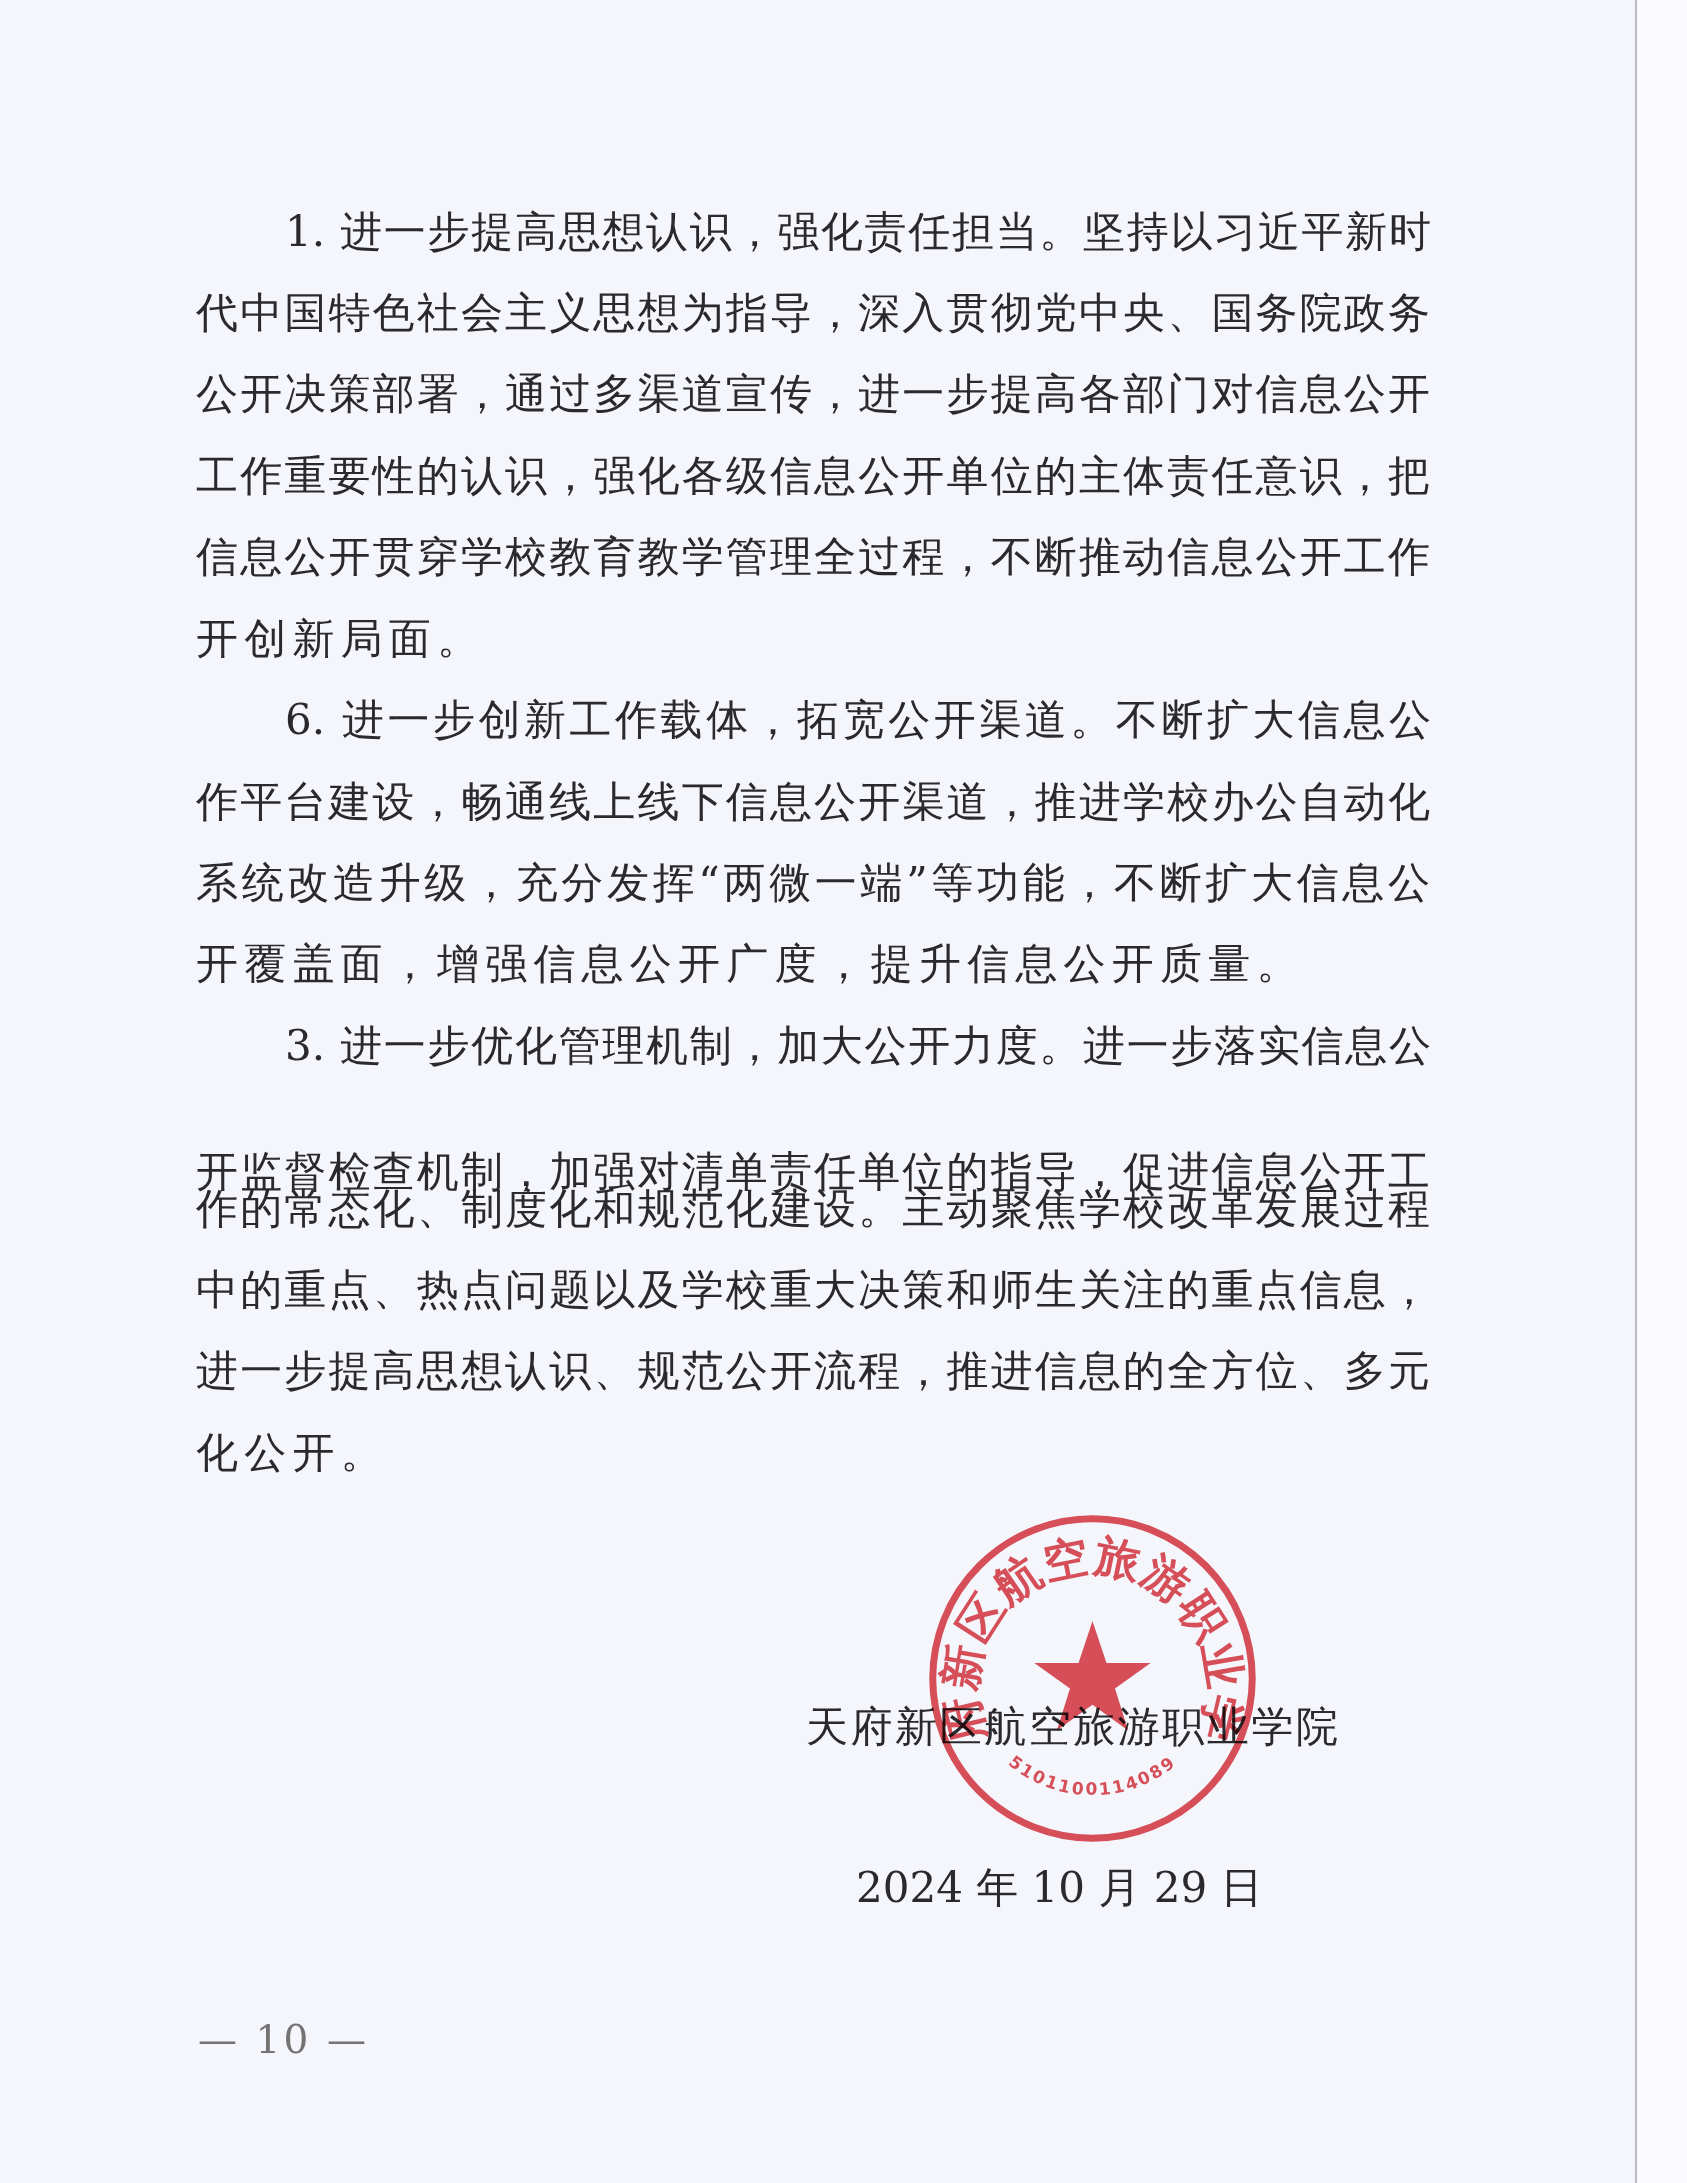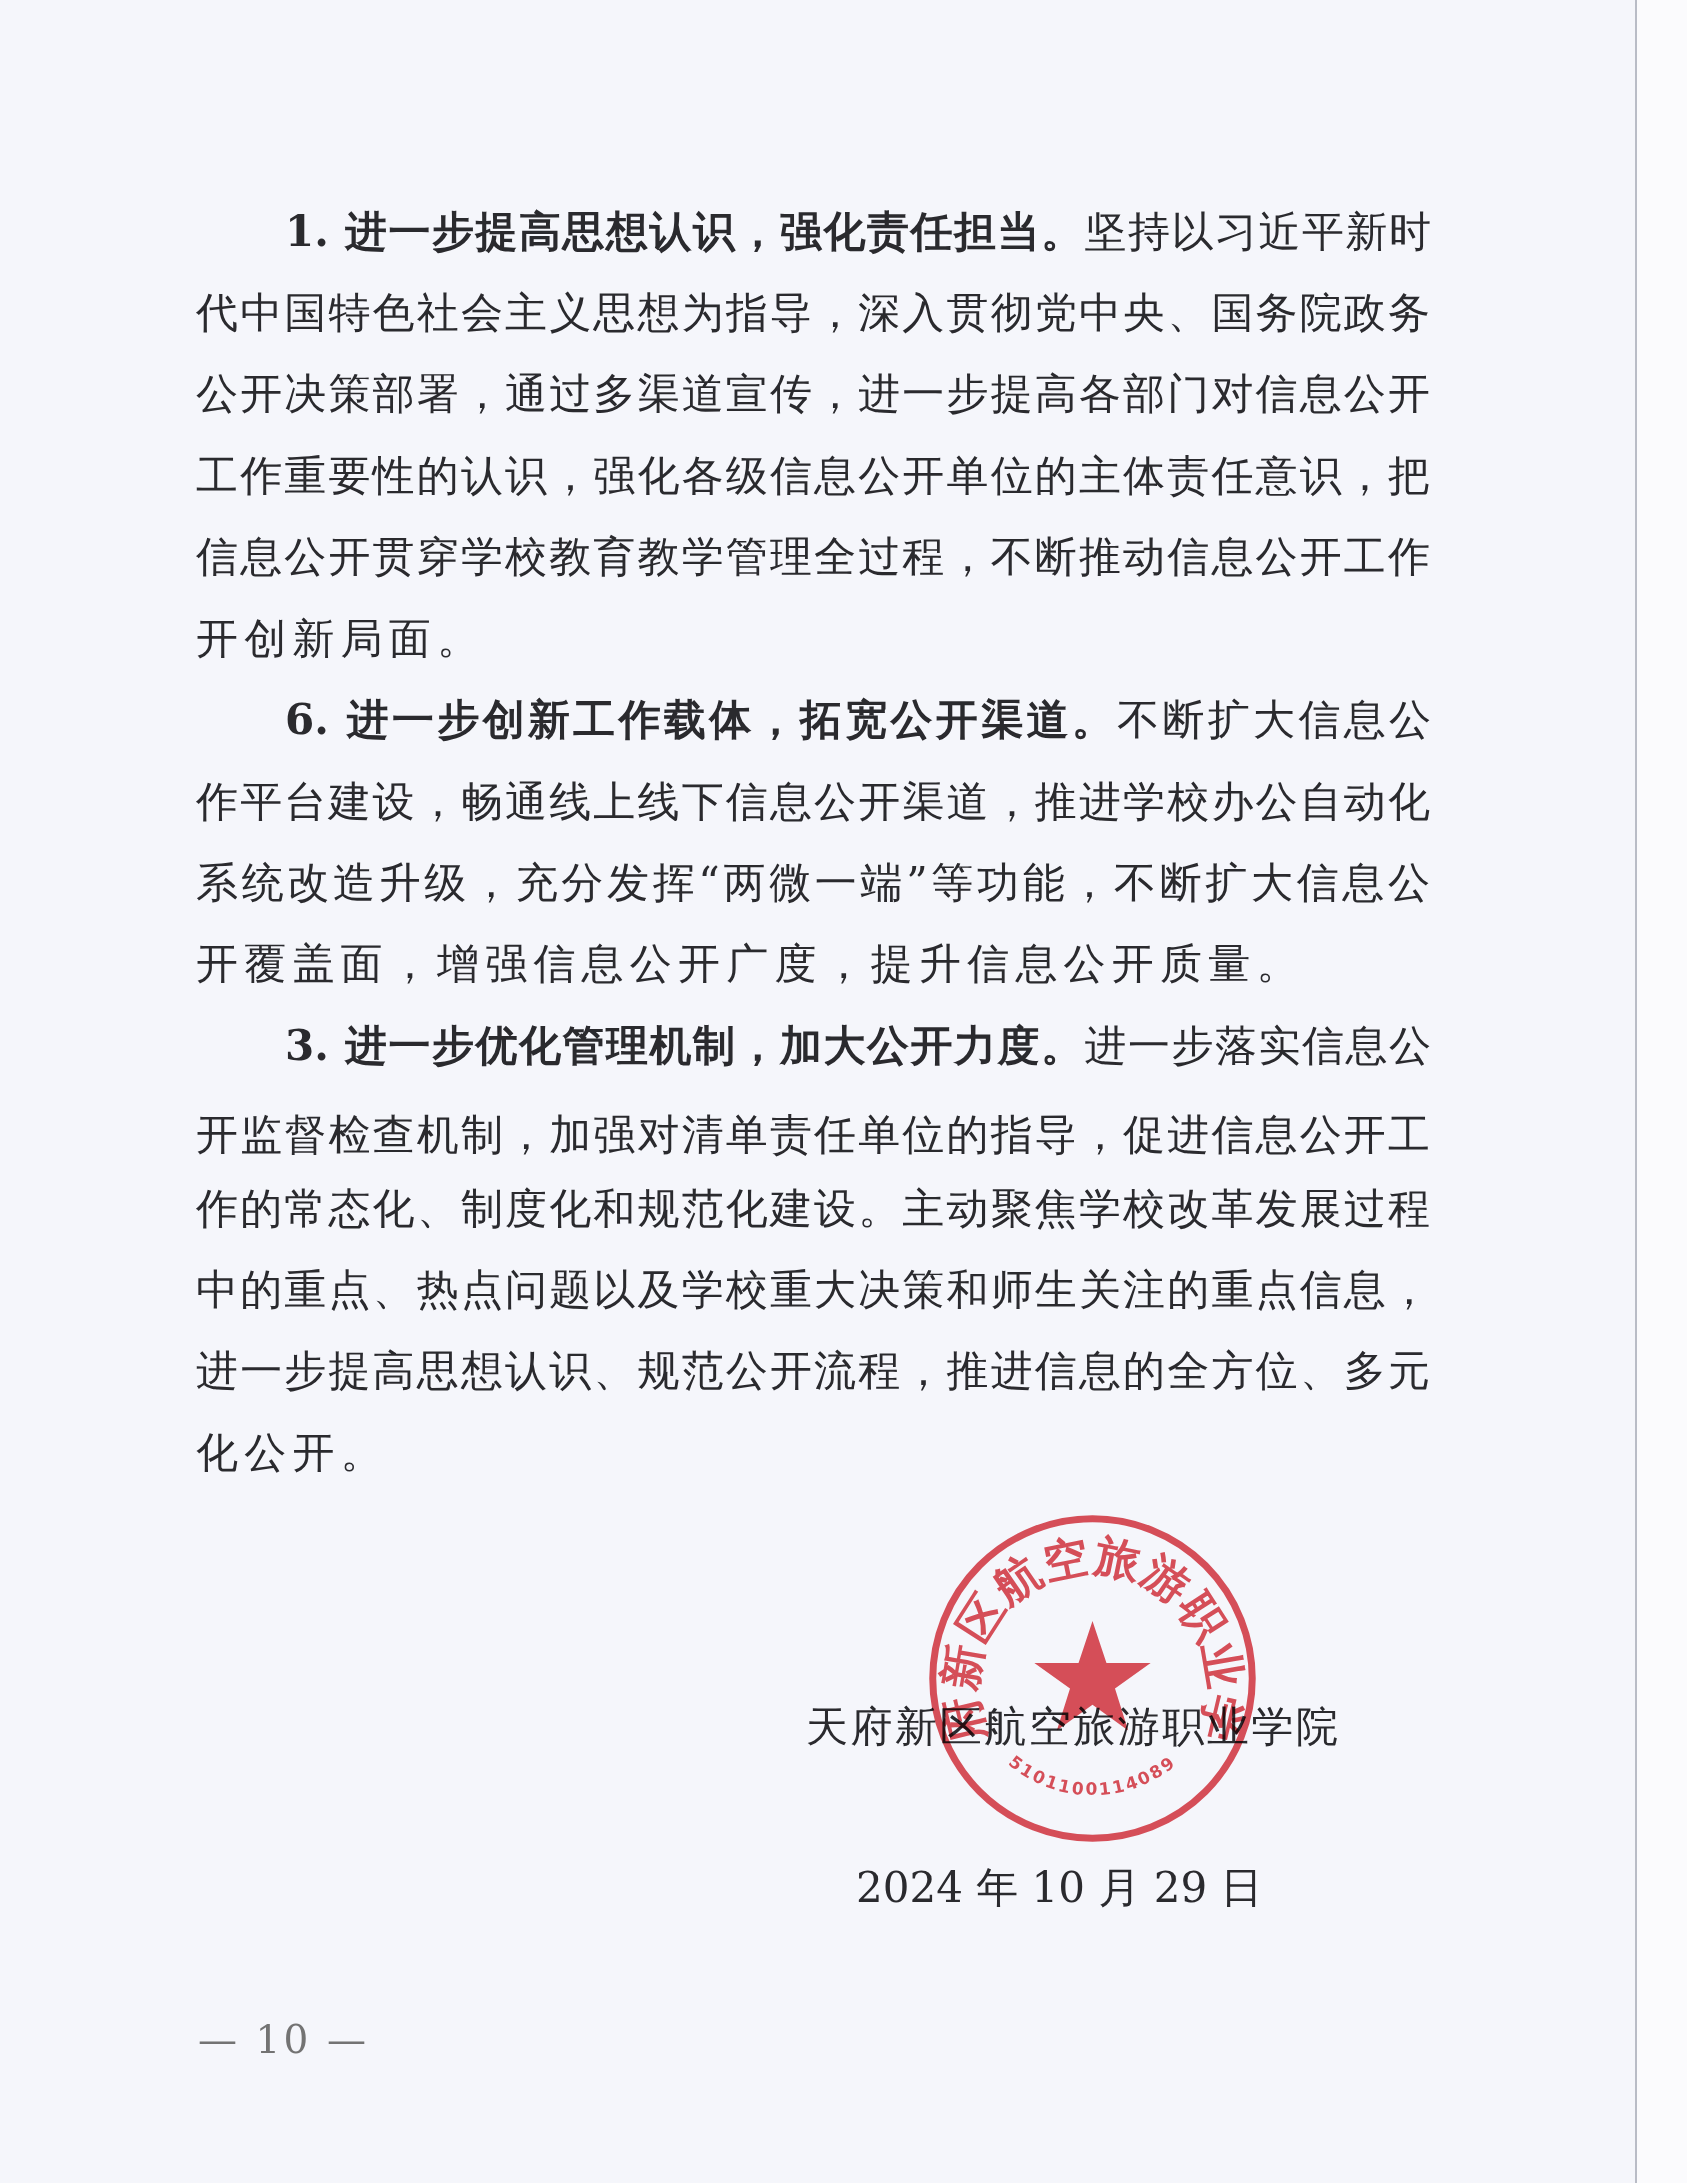--- a/index.html
+++ b/index.html
@@ -22,21 +22,21 @@
     position: absolute;
     left: 196px; width: 1234px;
     height: 54px; line-height: 54px;
     font-size: 42px;
     white-space: nowrap;
     overflow: visible;
   }
   .line.full { text-align: justify; text-align-last: justify; }
   .line.indent { left: 285px; width: 1146px; }
   .line.short { letter-spacing: 6.2px; }
-  .heading { font-weight: bold; }
+  .heading { font-weight: normal; }
   .sig {
     position: absolute; font-size: 42px; line-height: 54px; height: 54px;
     white-space: nowrap; text-align: justify; text-align-last: justify;
     z-index: 1;
   }
   .page-number {
     position: absolute; left: 198px; top: 2016px;
     font-size: 39px; line-height: 47px; white-space: nowrap; color: #737373;
     letter-spacing: 3.1px;
   }
@@ -66,21 +66,21 @@
   <div class="line full indent" style="top:693px">
     <span class="heading">6. 进一步创新工作载体，拓宽公开渠道。</span><span>不断扩大信息公</span>
   </div>
   <div class="line full" style="top:775px">作平台建设，畅通线上线下信息公开渠道，推进学校办公自动化</div>
   <div class="line full" style="top:856px">系统改造升级，充分发挥“两微一端”等功能，不断扩大信息公</div>
   <div class="line short" style="top:937px">开覆盖面，增强信息公开广度，提升信息公开质量。</div>
 
   <div class="line full indent" style="top:1019px">
     <span class="heading">3. 进一步优化管理机制，加大公开力度。</span><span>进一步落实信息公</span>
   </div>
-  <div class="line full" style="top:1108px">开监督检查机制，加强对清单责任单位的指导，促进信息公开工</div>
+  <div class="line full" style="top:1145px">开监督检查机制，加强对清单责任单位的指导，促进信息公开工</div>
   <div class="line full" style="top:1182px">作的常态化、制度化和规范化建设。主动聚焦学校改革发展过程</div>
   <div class="line full" style="top:1263px">中的重点、热点问题以及学校重大决策和师生关注的重点信息，</div>
   <div class="line full" style="top:1344px">进一步提高思想认识、规范公开流程，推进信息的全方位、多元</div>
   <div class="line short" style="top:1426px">化公开。</div>
 </div>
 
 <div class="sig" style="left:806px; top:1700px; width:532px;">天府新区航空旅游职业学院</div>
 <div class="sig" style="left:856px; top:1825px; width:364px;margin-top:36px;">2024 年 10 月 29 日</div>
 
 <svg class="seal" viewBox="0 0 432 432">

